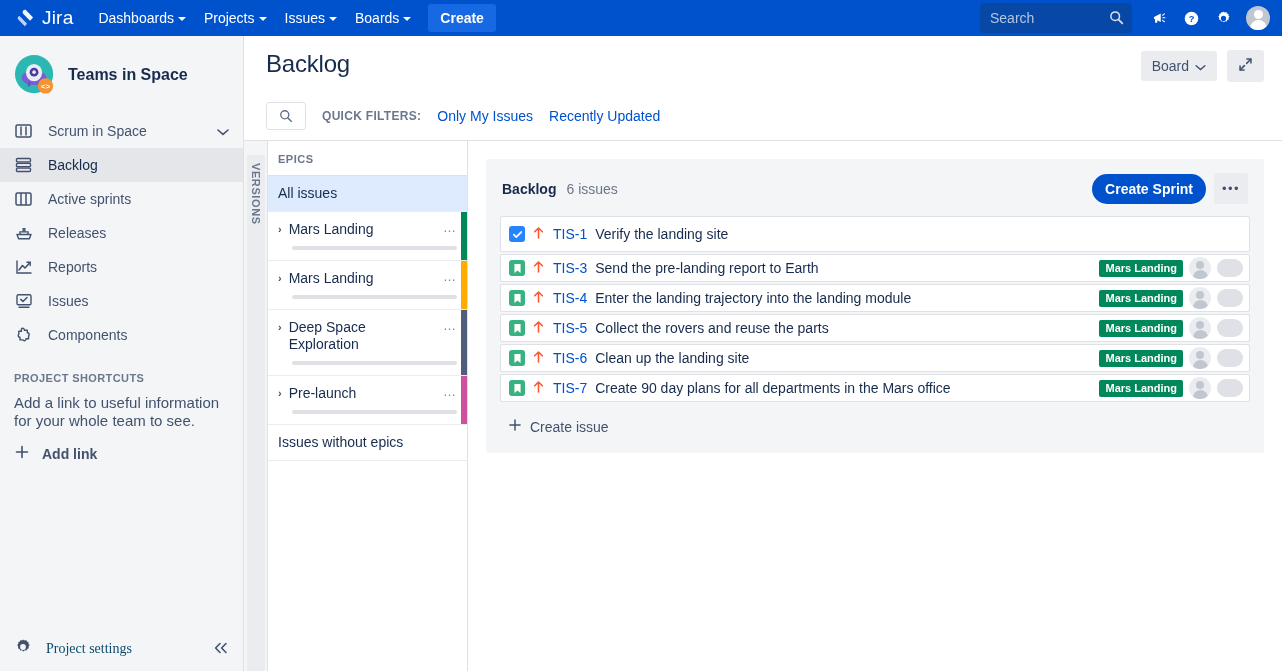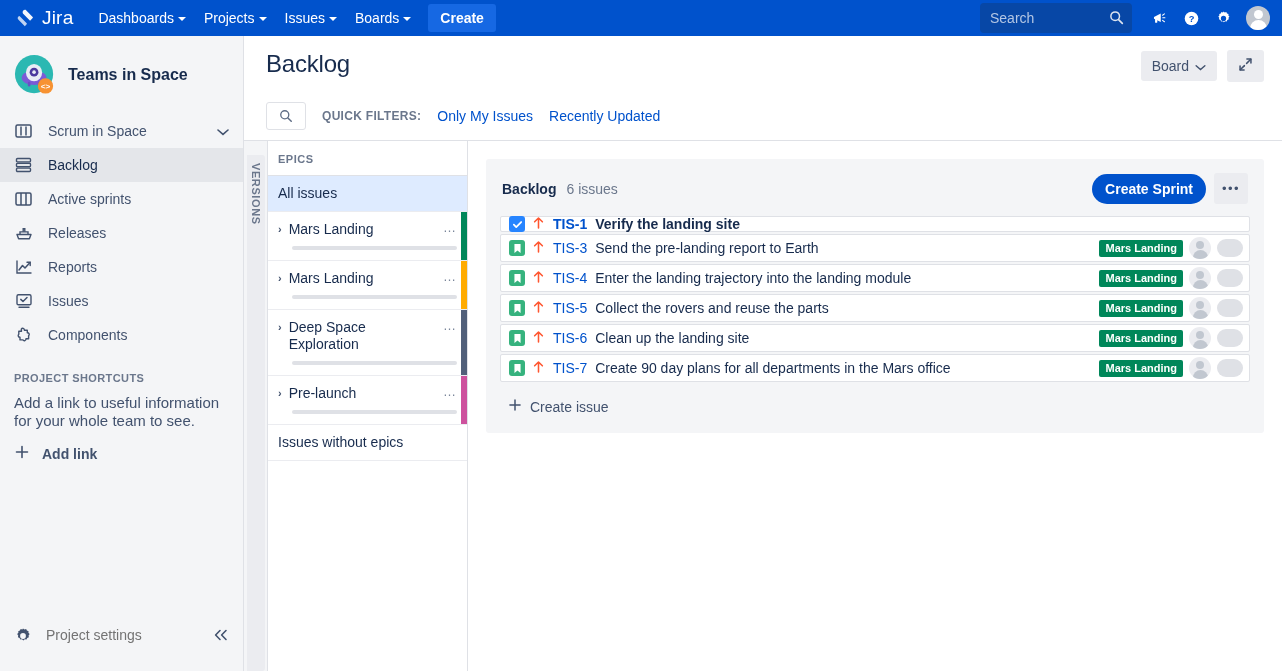--- a/index.html
+++ b/index.html
@@ -75,22 +75,22 @@
   .side-item .sico { width: 20px; height: 20px; display:flex; align-items:center; justify-content:center; flex:none;}
   .side-item .chev { margin-left: auto; }
   .shortcuts { padding: 20px 14px 0 14px; }
   .shortcuts-title {
     font-size: 11px; font-weight: bold; color: #6B778C;
     letter-spacing: .4px; text-transform: uppercase; margin-bottom: 10px;
   }
   .shortcuts-desc { font-size: 15px; color: #42526E; line-height: 18px; }
   .add-link { display: flex; align-items: center; gap: 12px; margin-top: 14px; color: #42526E; font-size: 14px; cursor: pointer; font-weight: bold; }
   .side-footer {
-    margin-top: auto; display: flex; gap: 14px;
-    padding: 0 14px; height: 44px; color: #737373; font-size: 14px; cursor: pointer;
+    margin-top: auto; display: flex; align-items: center; gap: 14px;
+    padding: 0 14px; height: 44px; color: #0c4a6e; font-size: 14px; cursor: pointer; font-family: Liberation Serif, serif;
   }
   .collapse-btn { margin-left: auto; color:#42526E; font-size:15px; cursor:pointer; }
 
   
   .content { flex: 1; display: flex; flex-direction: column; background: #FFFFFF; min-width:0;}
   .content-header { padding: 14px 18px 10px 22px; background:#fff; }
   .page-title-row { display: flex; align-items: flex-start; }
   .page-title { font-size: 24px; font-weight: 500; color: #172B4D; letter-spacing:-.2px; }
   .header-actions { margin-left: auto; display: flex; gap: 10px; align-items: center; }
   .btn-grey {
@@ -155,21 +155,21 @@
     background: #EBECF0; border: none; border-radius: 3px; color: #42526E;
     width: 34px; height: 31px; cursor: pointer; letter-spacing: 1.5px; font-size: 13px;
     display:flex;align-items:center;justify-content:center;
   }
 
   .issue-row {
     display: flex; align-items: center; gap: 8px; background: #FFFFFF;
     border: 1px solid #DFE1E6; border-radius: 2px; height: 28px;
     padding: 0 6px 0 8px; margin-bottom: 2px; cursor: pointer;
   }
-  .issue-row.first { height: 16px; font-weight: bold; }
+  .issue-row.first { height: 36px; }
   .type-icon { width: 16px; height: 16px; border-radius: 3px; flex: none; display:flex;align-items:center;justify-content:center;}
   .type-task { background: #2684FF; }
   .type-story { background: #36B37E; }
   .prio-icon { flex:none; width: 12px; }
   .issue-key { color: #0052CC; font-size: 14px; white-space: nowrap; }
   .issue-summary { color: #172B4D; font-size: 14px; white-space: nowrap; overflow: hidden; text-overflow: ellipsis; }
   .row-right { margin-left: auto; display: flex; align-items: center; gap: 6px; }
   .epic-lozenge {
     background: #00875A; color: #FFFFFF; font-size: 11px; font-weight: bold;
     padding: 2px 6px 3px 6px; border-radius: 2px; white-space: nowrap; line-height:12px;

